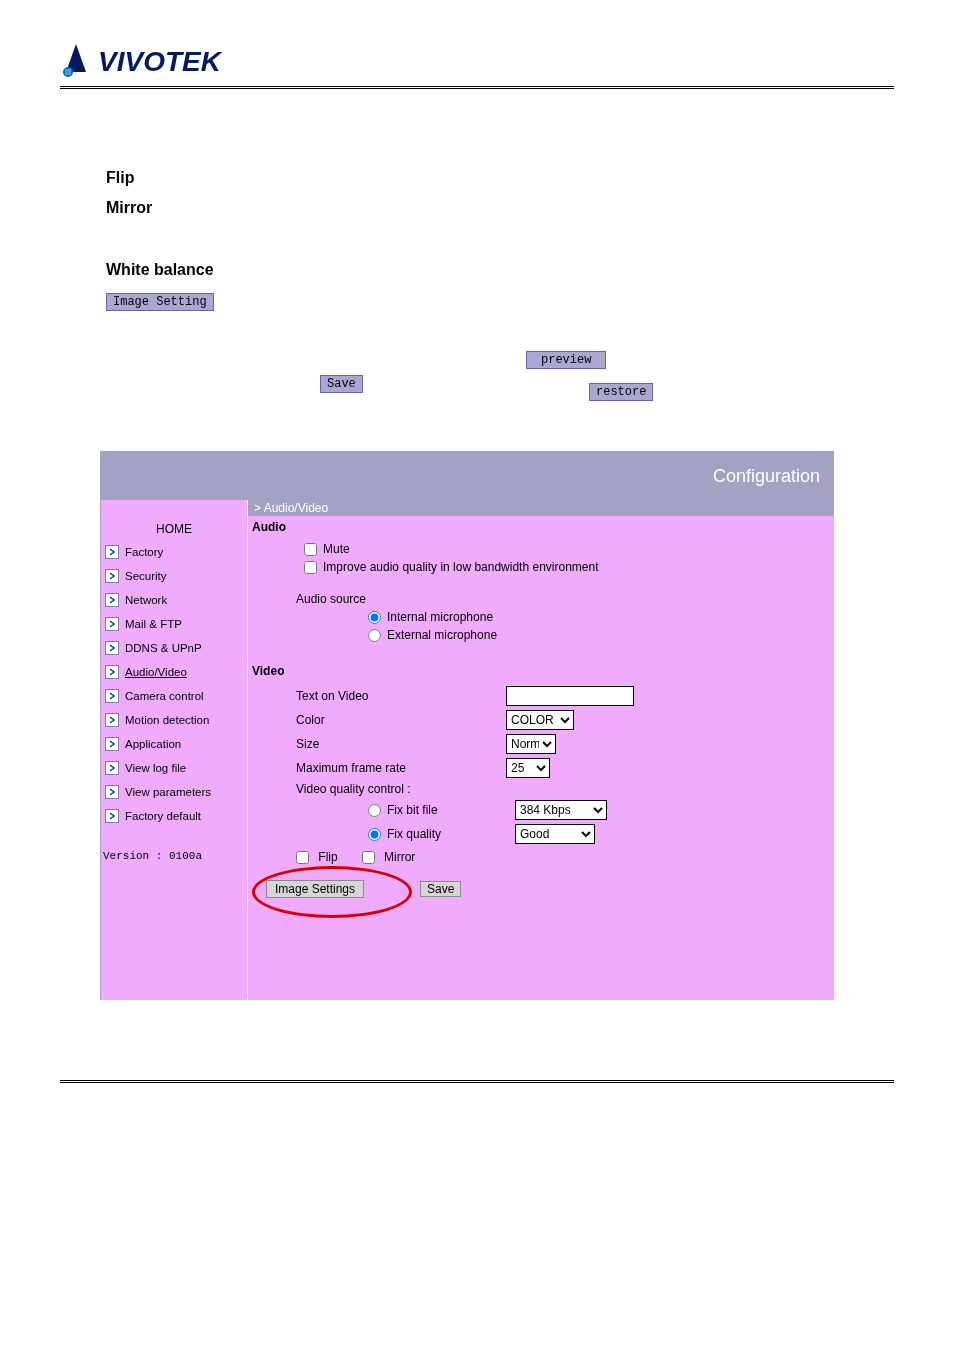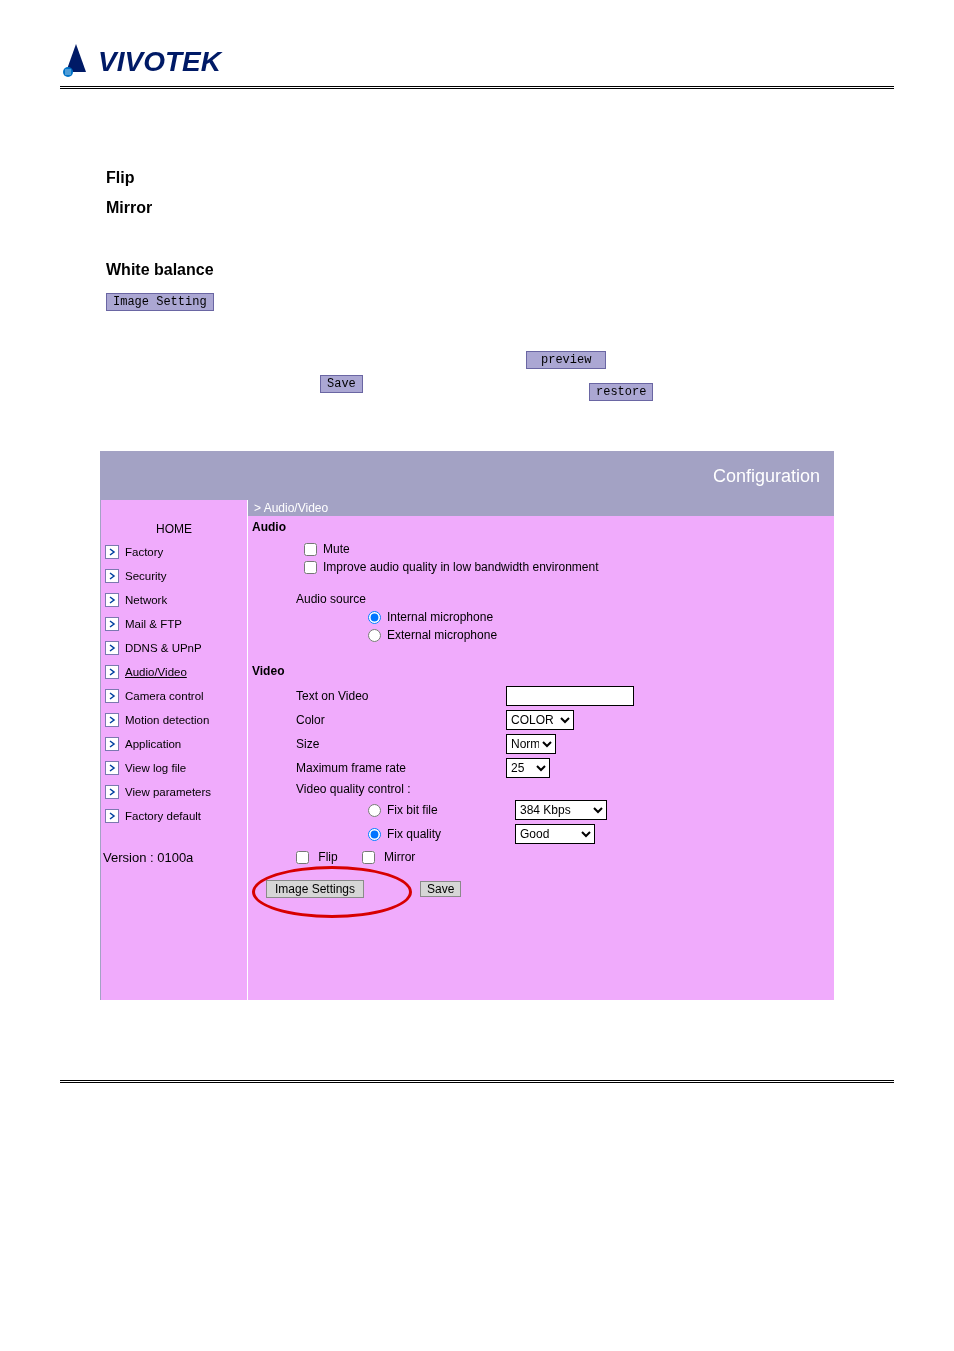--- a/index.html
+++ b/index.html
@@ -115,23 +115,24 @@
     display: flex;
     align-items: center;
     justify-content: center;
     margin-right: 6px;
     flex: 0 0 12px;
   }
   .sb-icon svg { display: block; }
   .sidebar-item.active .sb-label { text-decoration: underline; }
   .sidebar-version {
     margin-top: 22px;
-    font-size: 13px;
+    font-size: 11px;
     padding-left: 2px;
     color: #000;
+    font-family: Liberation Mono, monospace;
   }
 
   .content {
     flex: 1;
     padding: 0;
     font-size: 12px;
     font-family: Verdana, Arial, sans-serif;
   }
   .breadcrumb {
     background: #a3a2c4;

